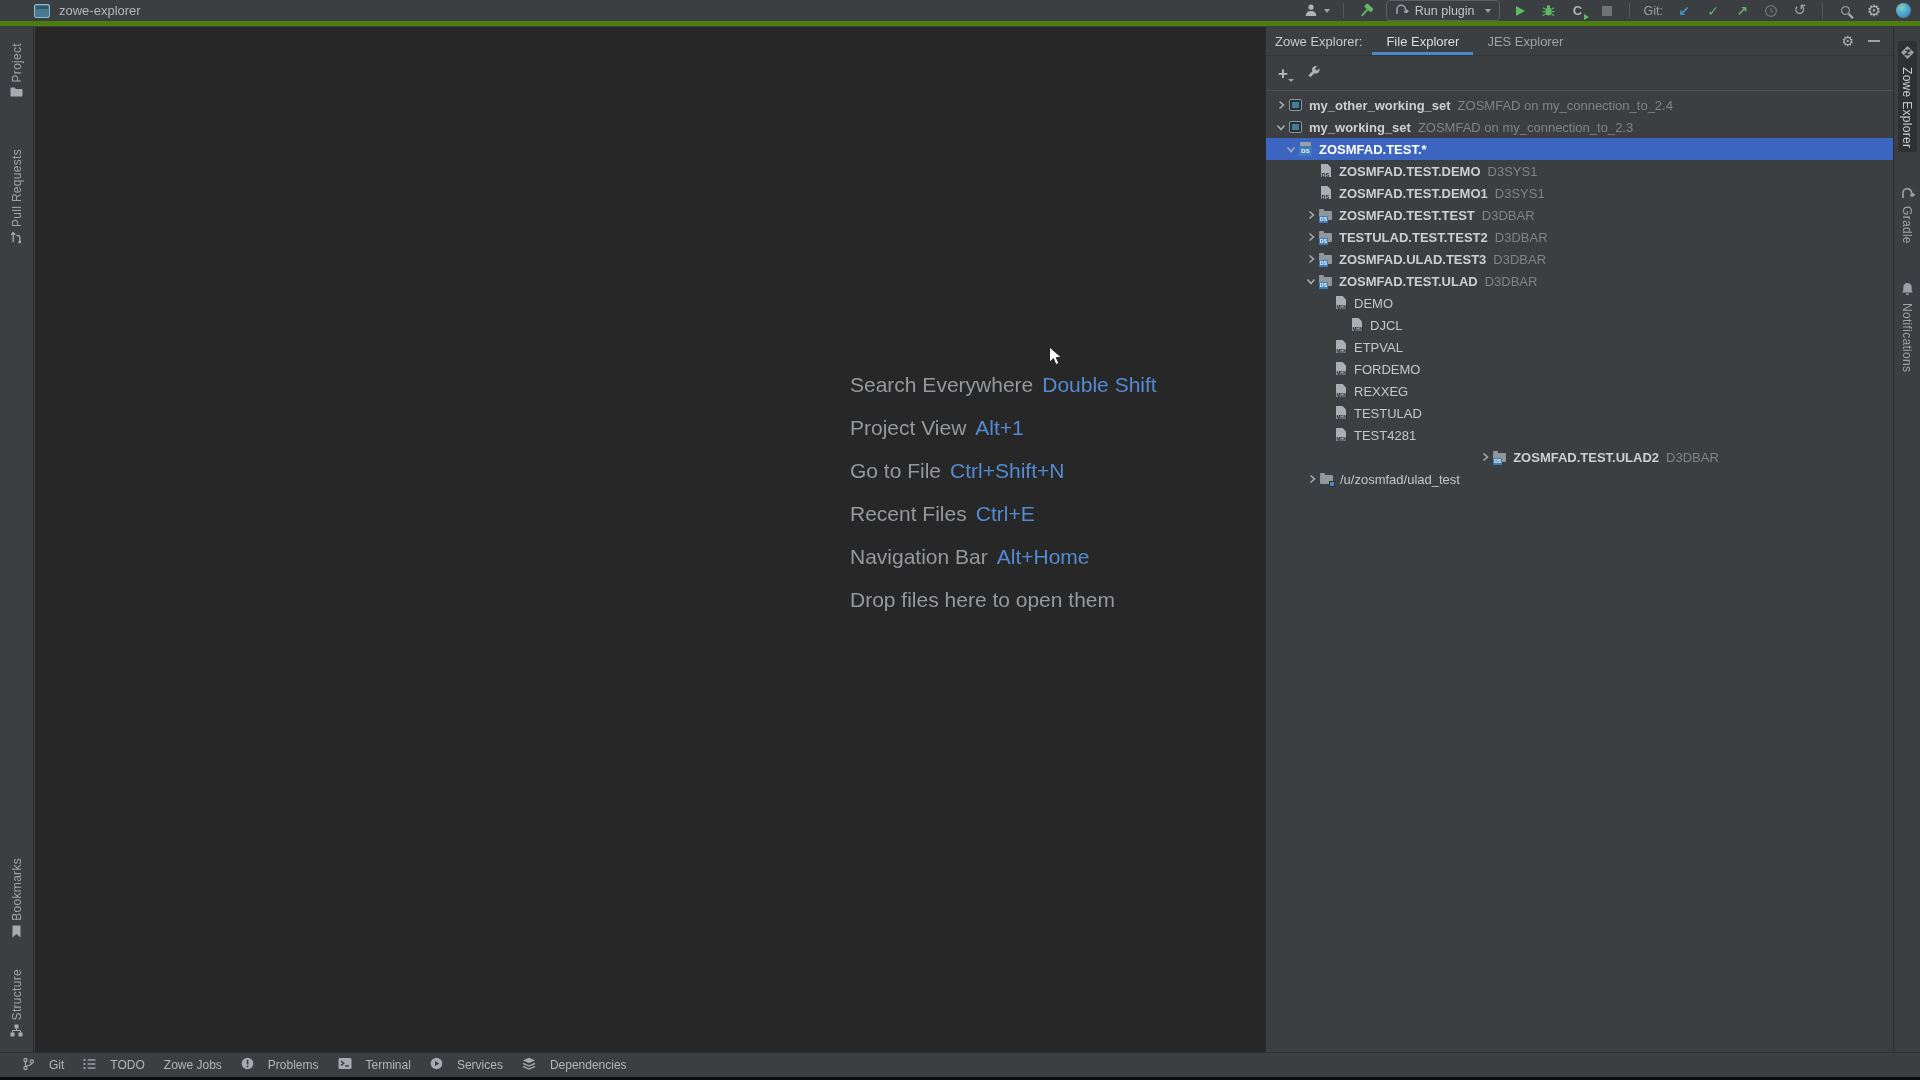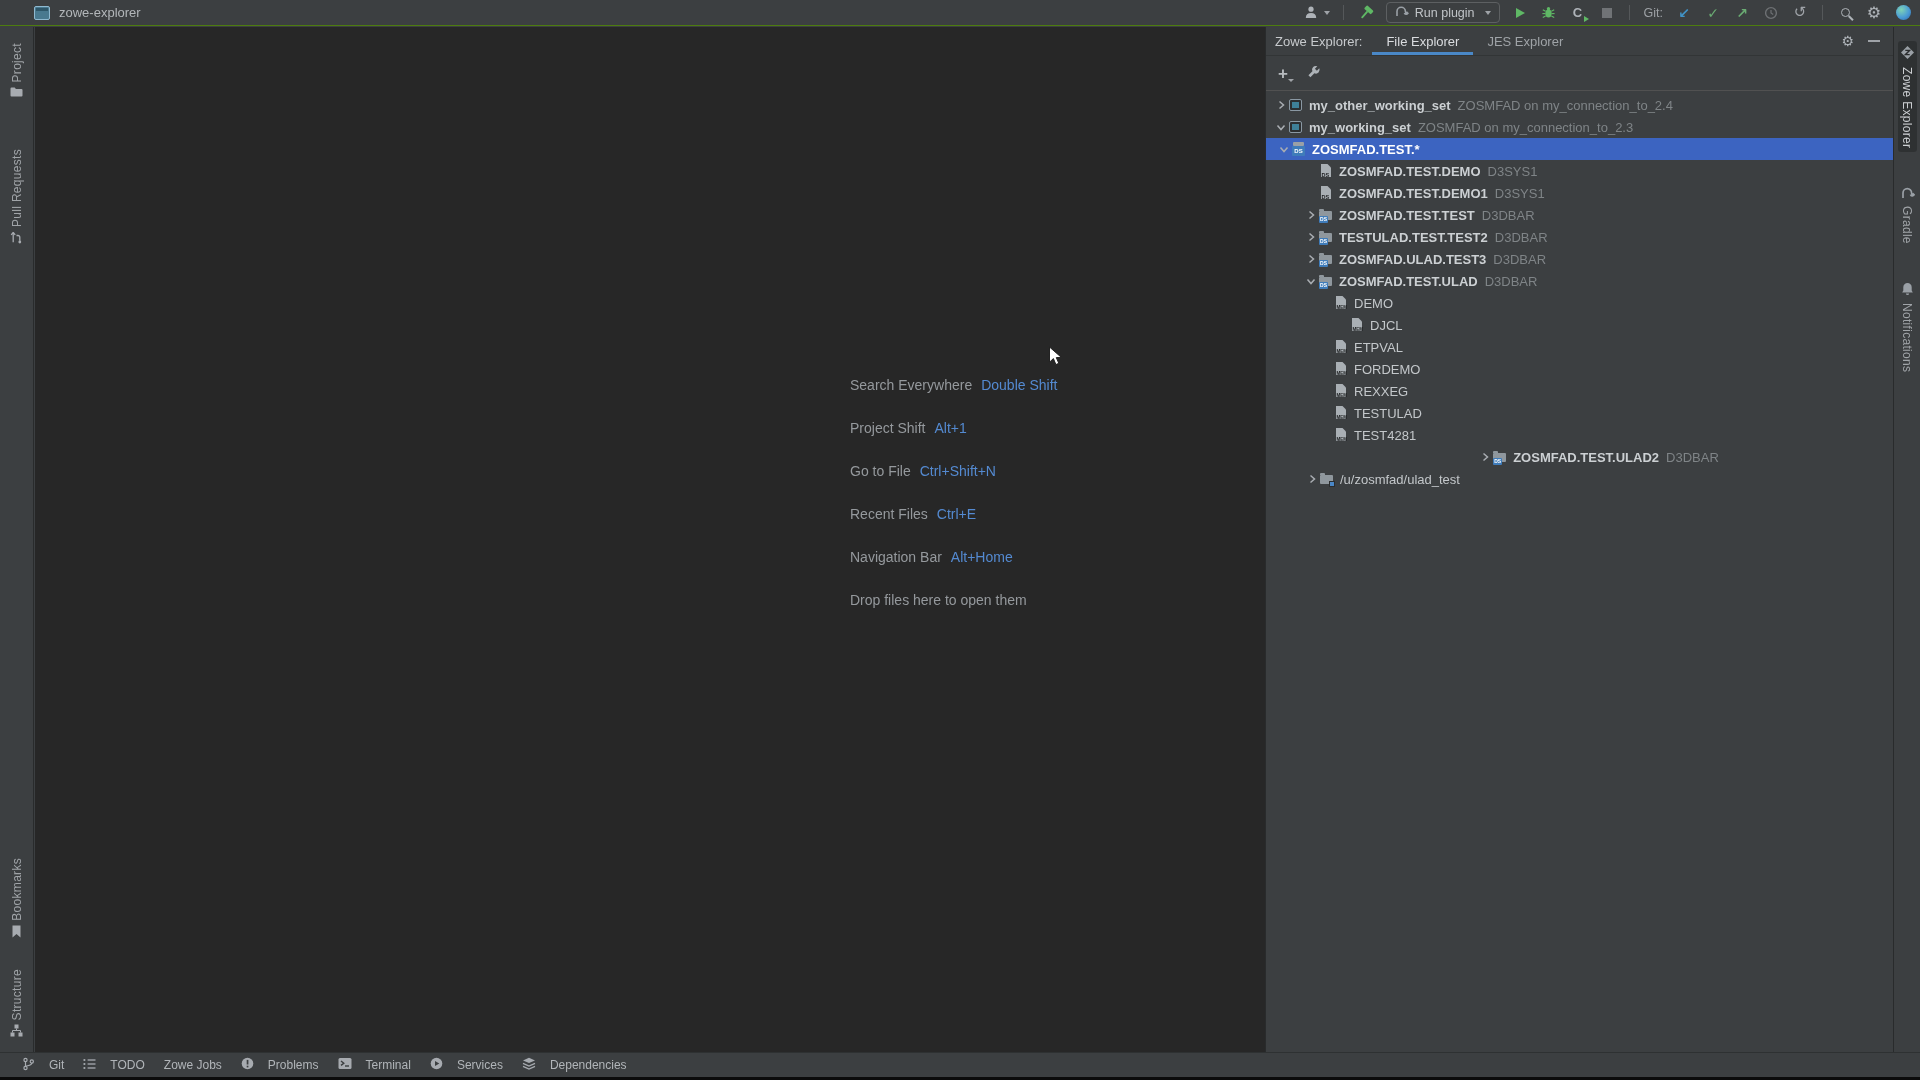--- a/index.html
+++ b/index.html
@@ -6,21 +6,21 @@
   html,body { width:1920px; height:1080px; }
   body {
     position:relative; overflow:hidden;
     background:#3c3f41;
     font-family:"Liberation Sans","DejaVu Sans",sans-serif;
     color:#bcc0c4; font-size:13px;
     -webkit-font-smoothing:antialiased;
   }
   
   #titlebar { position:absolute; left:0; top:0; width:1920px; height:26px;
-    background:#3c3f41; border-bottom:1px solid #4d7c0f; display:flex; align-items:center; }
+    background:#3c3f41; border-bottom:5px solid #4d7c0f; display:flex; align-items:center; }
   .app-ico { width:16px; height:14px; margin-left:34px; border:1px solid #8fb9d0; border-radius:2px;
     background:#49798f; position:relative; }
   .app-ico::before { content:""; position:absolute; left:1px; top:1px; right:1px; height:3px; background:#2e5668; }
   #window-title { margin-left:9px; color:#b3b7ba; font-size:13px; }
   .tb-right { margin-left:auto; display:flex; align-items:center; height:100%; padding-right:8px; gap:11px; }
   .tbi { position:relative; display:inline-flex; align-items:center; justify-content:center;
     min-width:18px; height:20px; cursor:default; }
   .tb-sep { width:1px; height:15px; background:#55585a; margin:0 2px; }
   .tb-label { color:#9da1a5; font-size:12.5px; margin:0 1px; }
   .caret { display:inline-block; width:0; height:0; border-left:3.5px solid transparent;
@@ -53,21 +53,21 @@
   #rs-top { top:14px; gap:30px; }
   .stripe-item { display:flex; flex-direction:column; align-items:center; gap:4px; padding:4px 2px; }
   .stripe-item.active { background:rgba(0,0,0,0.22); border-radius:3px; }
   .vtext-up { writing-mode:vertical-rl; transform:rotate(180deg); font-size:12px; color:#a0a4a8; letter-spacing:0.3px; }
   .vtext-down { writing-mode:vertical-rl; font-size:12px; color:#a0a4a8; letter-spacing:0.3px; }
   .stripe-item.active .vtext-down { color:#cdd0d3; }
 
   
   #editor { position:absolute; left:35px; top:27px; width:1230px; height:1025px; background:#272727; }
   #hints { position:absolute; left:815px; top:347px; }
-  .hint-row { height:22px; line-height:22px; margin-bottom:21px; font-size:14px; white-space:nowrap; }
+  .hint-row { height:22px; line-height:22px; margin-bottom:21px; font-size:21px; white-space:nowrap; }
   .hint-label { color:#95999d; }
   .hint-key { color:var(--shortcut-blue); margin-left:9px; }
 
   
   #panel { position:absolute; left:1265px; top:27px; width:628px; height:1025px; background:#3c3f41;
     border-left:1px solid #292b2c; }
   #panel-header { height:29px; display:flex; align-items:stretch; border-bottom:1px solid #323536; }
   #panel-title { align-self:center; padding:0 10px 0 9px; color:#c7cacd; font-size:13px; }
   .ptab { display:flex; align-items:center; padding:0 14px; font-size:13px; color:#9fa3a7; position:relative; }
   .ptab.active { color:#dadcdf; }
@@ -239,21 +239,21 @@
             <rect x="8.5" y="8.5" width="4" height="4" fill="#a7abb0"></rect>
             <path d="M6.5 4.5 v2 M2.5 8.5 v-2 h8 v2" stroke="#a7abb0" fill="none"></path>
           </svg></span>
       </div>
     </div>
 </div>
 
 <div id="editor">
   <div id="hints">
       <div class="hint-row"><span class="hint-label">Search Everywhere</span><span class="hint-key">Double Shift</span></div>
-      <div class="hint-row"><span class="hint-label">Project Shift</span><span class="hint-key">Alt+1</span></div>
+      <div class="hint-row"><span class="hint-label">Project View</span><span class="hint-key">Alt+1</span></div>
       <div class="hint-row"><span class="hint-label">Go to File</span><span class="hint-key">Ctrl+Shift+N</span></div>
       <div class="hint-row"><span class="hint-label">Recent Files</span><span class="hint-key">Ctrl+E</span></div>
       <div class="hint-row"><span class="hint-label">Navigation Bar</span><span class="hint-key">Alt+Home</span></div>
       <div class="hint-row"><span class="hint-label">Drop files here to open them</span></div>
     </div>
 </div>
 
 <div id="panel">
   <div id="panel-header">
     <span id="panel-title">Zowe Explorer:</span>
@@ -290,21 +290,21 @@
           <svg width="12" height="12" viewBox="0 0 12 12">
             <polyline points="2.5,4.5 6,8.5 9.5,4.5" fill="none" stroke="#a9adb2" stroke-width="1.5"></polyline>
           </svg>
         </span>
         <span class="ic ic-working-set">
           <i></i>
         </span>
         <span class="tlabel bold">my_working_set</span>
         <span class="tmeta">ZOSMFAD on my_connection_to_2.3</span>
       </div>
-      <div class="row selected" style="padding-left: 10px;">
+      <div class="row selected" style="padding-left: 17px;">
         <span class="arrow">
           <svg width="12" height="12" viewBox="0 0 12 12">
             <polyline points="2.5,4.5 6,8.5 9.5,4.5" fill="none" stroke="#a9adb2" stroke-width="1.5"></polyline>
           </svg>
         </span>
         <span class="ic ic-ds-pattern">
           <i></i>
           <b>DS</b>
         </span>
         <span class="tlabel bold">ZOSMFAD.TEST.*</span>

